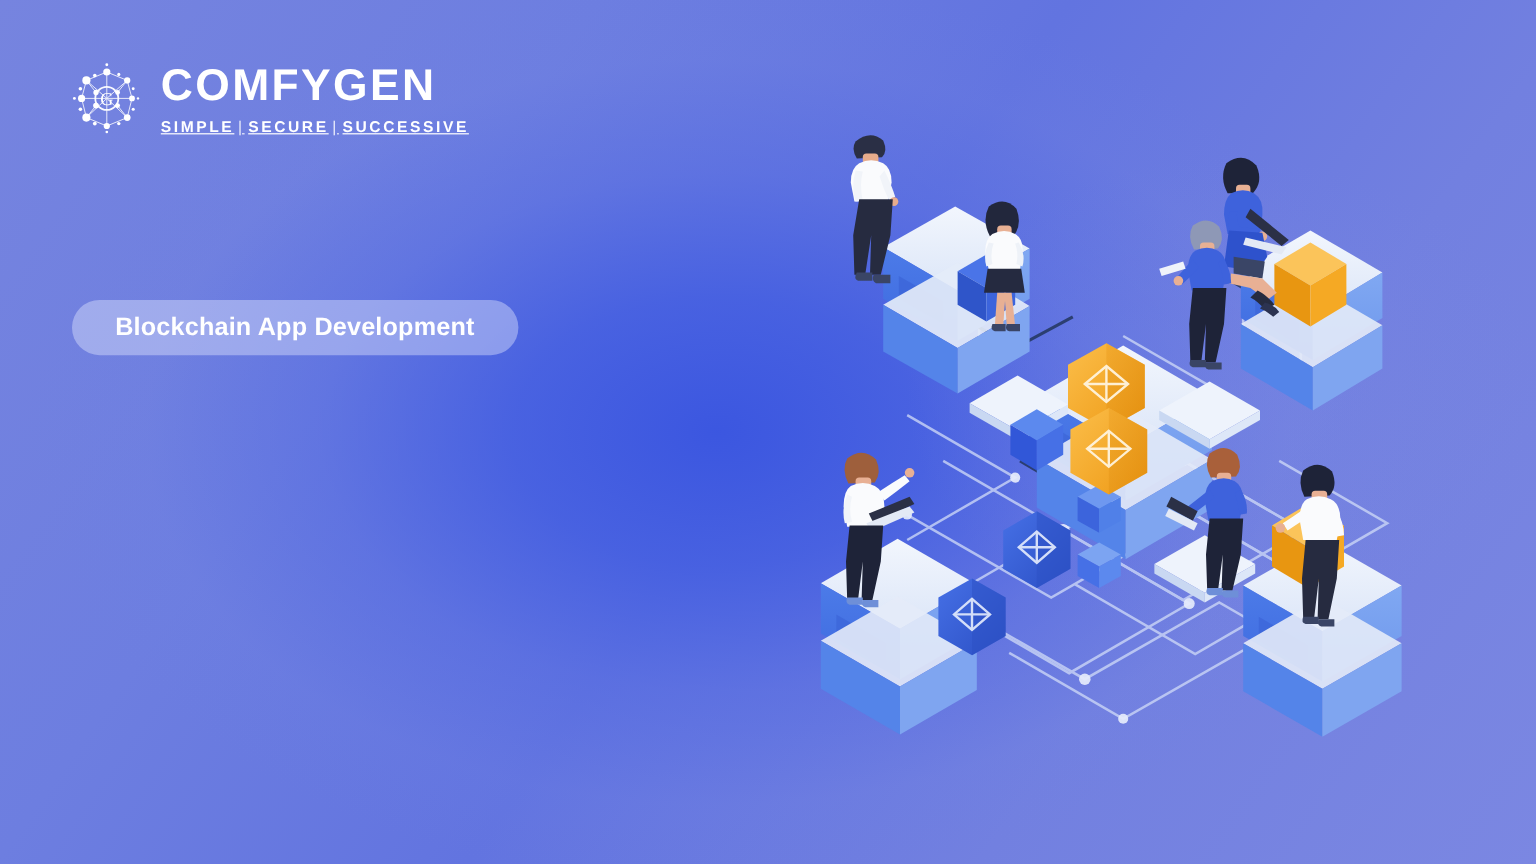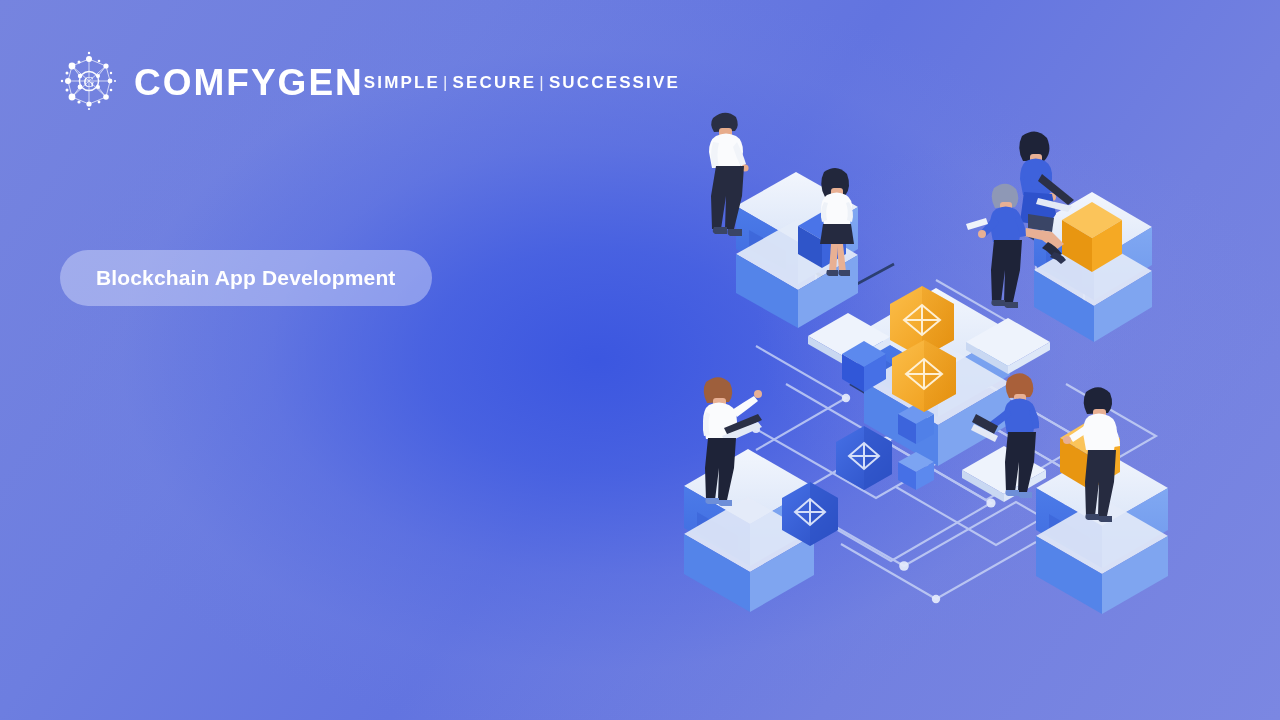--- a/index.html
+++ b/index.html
@@ -46,43 +46,44 @@
 
   
   .logo-block {
     position: absolute;
     left: 58px; top: 50px;
     display: flex;
     align-items: center;
     gap: 14px;
   }
   .logo-mark { width: 62px; height: 62px; display:block; flex: none; }
-  .logo-words { display: flex; flex-direction: row; padding-top: 2px; }
+  .logo-words { display: flex; flex-direction: column; padding-top: 2px; }
   .logo-name {
     color: #ffffff;
     font-size: 37px;
     font-weight: 700;
     letter-spacing: 2.0px;
     line-height: 1.0;
     white-space: nowrap;
   }
   .logo-tagline {
     color: #ffffff;
-    font-size: 17px;
+    font-size: 13px;
     font-weight: 600;
     letter-spacing: 2.15px;
     margin-top: 9px;
     white-space: nowrap;
+    text-decoration: underline;
   }
   .logo-tagline .sep { opacity: 0.85; margin: 0 3px; font-weight: 400; }
 
   .badge {
     position: absolute;
     left: 60px; top: 250px;
-    height: 56px;
+    height: 46px;
     padding: 0 36px;
     display: inline-flex;
     align-items: center;
     border-radius: 28px;
     background: rgba(226,231,255,0.42);
     color: #ffffff;
     font-size: 21px;
     font-weight: 700;
     letter-spacing: 0.15px;
     white-space: nowrap;

